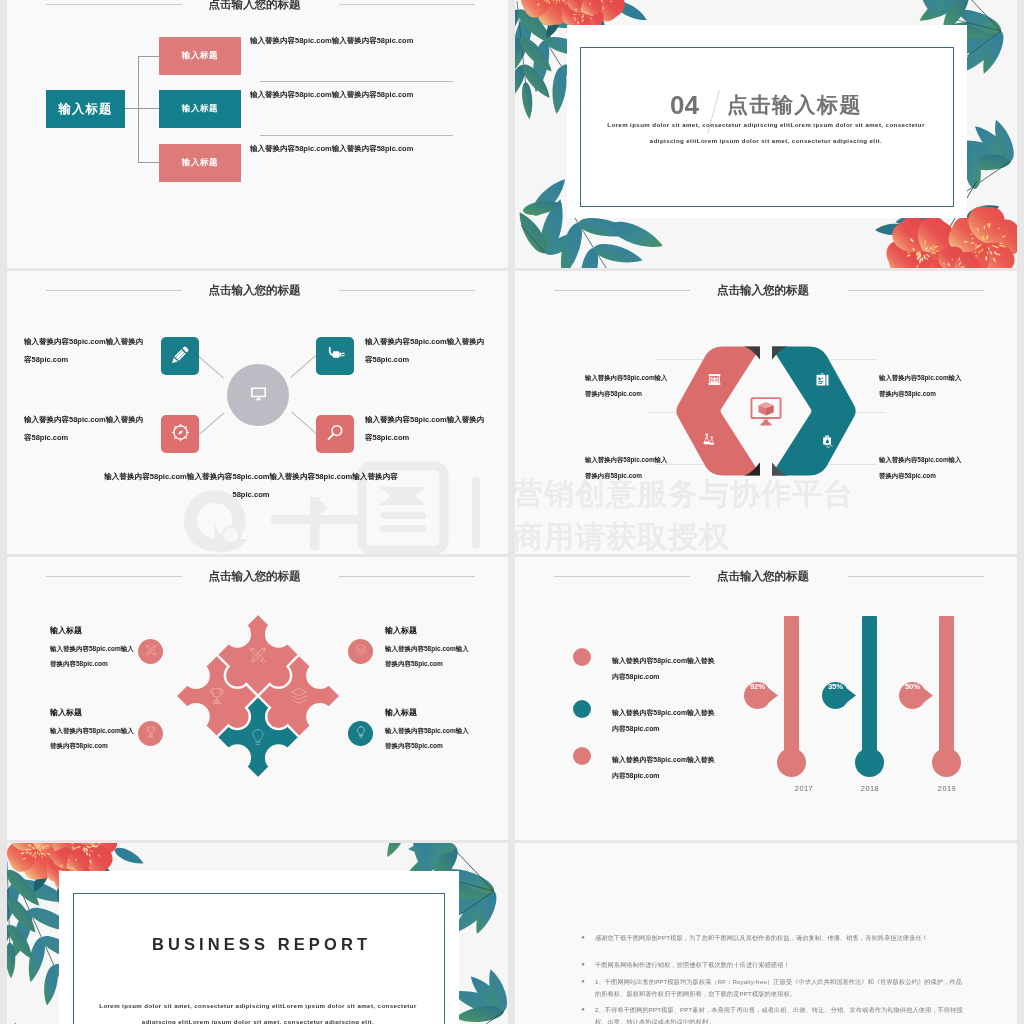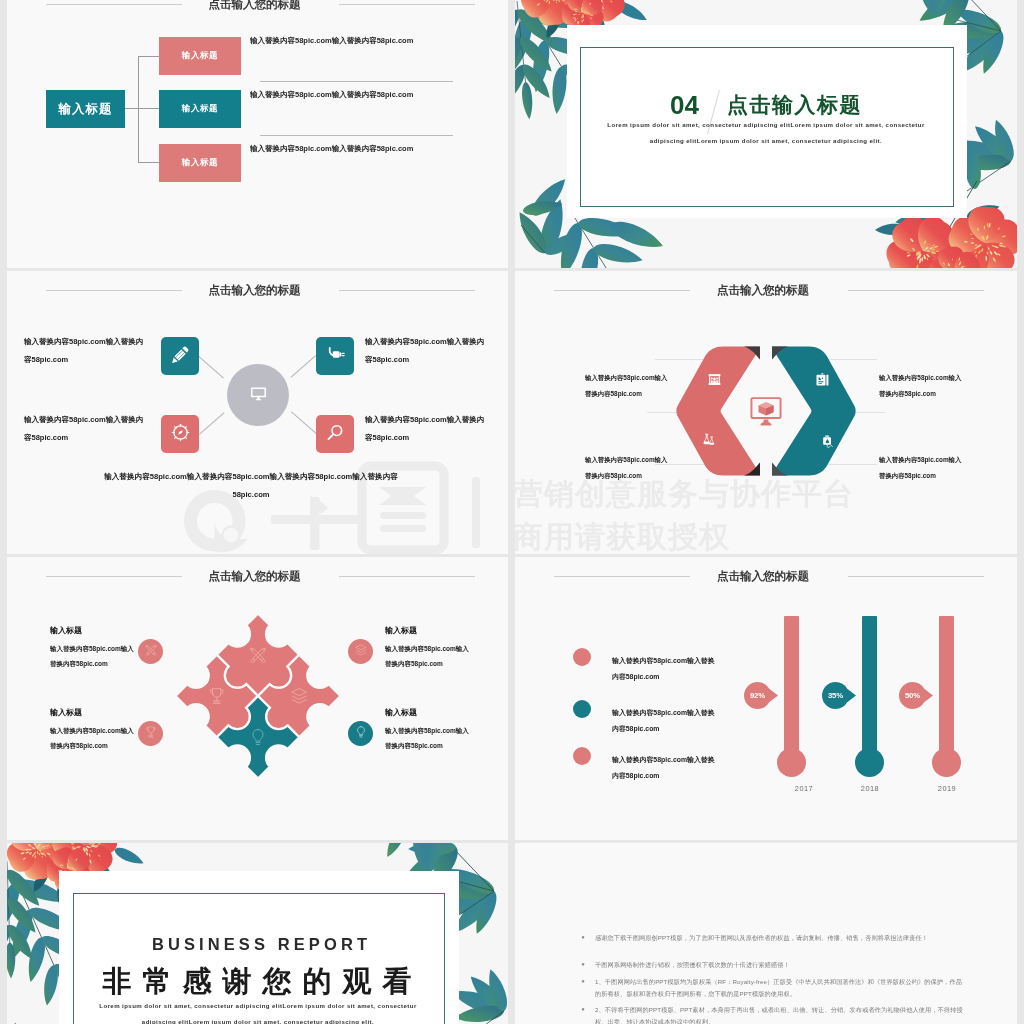--- a/index.html
+++ b/index.html
@@ -28,21 +28,21 @@
 #s1 .conn{position:absolute;background:#9a9a9a;}
 #s1 .ptxt{position:absolute;left:243px;font-size:7.5px;font-weight:bold;color:#262626;white-space:nowrap;}
 #s1 .psep{position:absolute;left:253px;width:193px;height:1px;background:#b9b9b9;}
 
 .floral{position:absolute;left:0;top:0;width:100%;height:100%;background:#f6f6f6;}
 .floral .deco{position:absolute;left:0;top:0;width:100%;height:100%;}
 .floral .card{position:absolute;background:#fff;}
 .floral .inner{position:absolute;border:1px solid #3d6e75;}
 #s2 .card{left:52px;top:40px;width:400px;height:193px;}
 #s2 .inner{left:65px;top:62px;width:372px;height:158px;}
-.s2num{position:absolute;left:0;width:100%;top:107px;text-align:center;font-size:26px;font-weight:bold;color:#14532d;letter-spacing:0px;line-height:1;}
+.s2num{position:absolute;left:0;width:100%;top:107px;text-align:center;font-size:26px;font-weight:bold;color:#737373;letter-spacing:0px;line-height:1;}
 .s2num .slash{display:inline-block;width:28px;}
 .s2ttl{font-size:21px;font-weight:bold;letter-spacing:1.5px;vertical-align:2px;}
 .s2body{position:absolute;left:88px;top:132px;width:326px;text-align:center;font-size:6.1px;color:#333;line-height:2.55;letter-spacing:.42px;font-weight:bold;}
 .slashline{position:absolute;width:1px;height:46px;background:#d7d7d7;transform:rotate(15deg);}
 
 
 
 
 
 
@@ -62,21 +62,21 @@
 #s7 .card{left:52px;top:28px;width:400px;height:248px;}
 #s7 .inner{left:66px;top:50px;width:370px;height:212px;}
 .s7sub{position:absolute;left:4px;width:100%;top:92px;text-align:center;font-size:16.5px;font-weight:bold;color:#2b2b2b;letter-spacing:4.1px;}
 .s7ttl{position:absolute;left:5px;width:100%;top:119px;text-align:center;font-size:29px;font-weight:bold;color:#1b1b1b;letter-spacing:11px;}
 .s7body{position:absolute;left:88px;top:155px;width:326px;text-align:center;font-size:6.1px;color:#333;line-height:2.55;letter-spacing:.42px;font-weight:bold;}
 
 #s6 .dot{position:absolute;width:18px;height:18px;border-radius:50%;}
 #s6 .ltx{position:absolute;font-size:6.9px;font-weight:bold;color:#1d1d1d;line-height:2.35;width:108px;}
 #s6 .stem{position:absolute;width:15px;border-radius:1px;}
 #s6 .bulb{position:absolute;width:29px;height:29px;border-radius:50%;}
-#s6 .badge{position:absolute;width:35px;height:27px;display:flex;align-items:center;justify-content:flex-start;}
+#s6 .badge{position:absolute;width:35px;height:27px;display:flex;align-items:flex-start;justify-content:flex-start;}
 #s6 .badge svg{position:absolute;left:0;top:0;}
 #s6 .badge span{position:relative;color:#fff;font-size:7.8px;font-weight:bold;width:27px;text-align:center;letter-spacing:-.2px;}
 #s6 .yr{position:absolute;font-size:7.4px;color:#6d6d6d;text-align:center;width:50px;letter-spacing:.5px;}
 
 #s5 .pz{position:absolute;left:163px;top:51px;width:176px;height:176px;}
 #s5 .circ{position:absolute;width:25px;height:25px;border-radius:50%;display:flex;align-items:center;justify-content:center;}
 #s5 .circ.c{background:#dd7b7b;}
 #s5 .circ.t{background:#177b88;}
 #s5 .hd{position:absolute;font-size:8px;font-weight:bold;color:#111;}
 #s5 .bd{position:absolute;font-size:6.5px;font-weight:bold;color:#1d1d1d;line-height:2.35;width:86px;}
@@ -986,21 +986,20 @@
             <path d="M498.0 168.0C503.0 160.5 485.6 138.6 464.7 133.5C469.0 154.6 490.3 172.7 498.0 168.0Z" fill="url(#lg2)"></path>
             <path d="M498.0 168.0C494.8 159.6 465.7 160.9 448.5 175.0C468.9 183.8 497.2 177.0 498.0 168.0Z" fill="url(#lg3)"></path>
             <path d="M498.0 168.0C505.1 163.9 499.6 138.8 484.4 126.2C479.6 145.3 489.8 168.8 498.0 168.0Z" fill="url(#lg1)"></path>
             <path d="M498 168L452 202" stroke="#2b4a50" stroke-width="0.8" fill="none"></path>
             <path d="M476.0 246.0C482.4 242.3 477.3 219.5 463.6 208.0C459.3 225.3 468.7 246.7 476.0 246.0Z" fill="#2d7b8e"></path>
           </g>
         </svg>
       <div class="card"></div>
       <div class="inner"></div>
       <div class="s7sub">BUSINESS REPORT</div>
-      <div class="s7ttl">非常感谢您的观看</div>
       <div class="s7body">Lorem ipsum dolor sit amet, consectetur adipiscing elitLorem ipsum dolor sit amet, consectetur adipiscing elitLorem ipsum dolor sit amet, consectetur adipiscing elit.</div>
     </div>
   </div>
   <div class="slide" id="s8">
     <div class="cprow" style="top:89px;">
         <span class="cpbul">●</span>
         <span class="cptx">感谢您下载千图网原创PPT模版，为了您和千图网以及原创作者的权益，请勿复制、传播、销售，否则将承担法律责任！</span>
       </div>
     <div class="cprow" style="top:116px;">
         <span class="cpbul">●</span>

